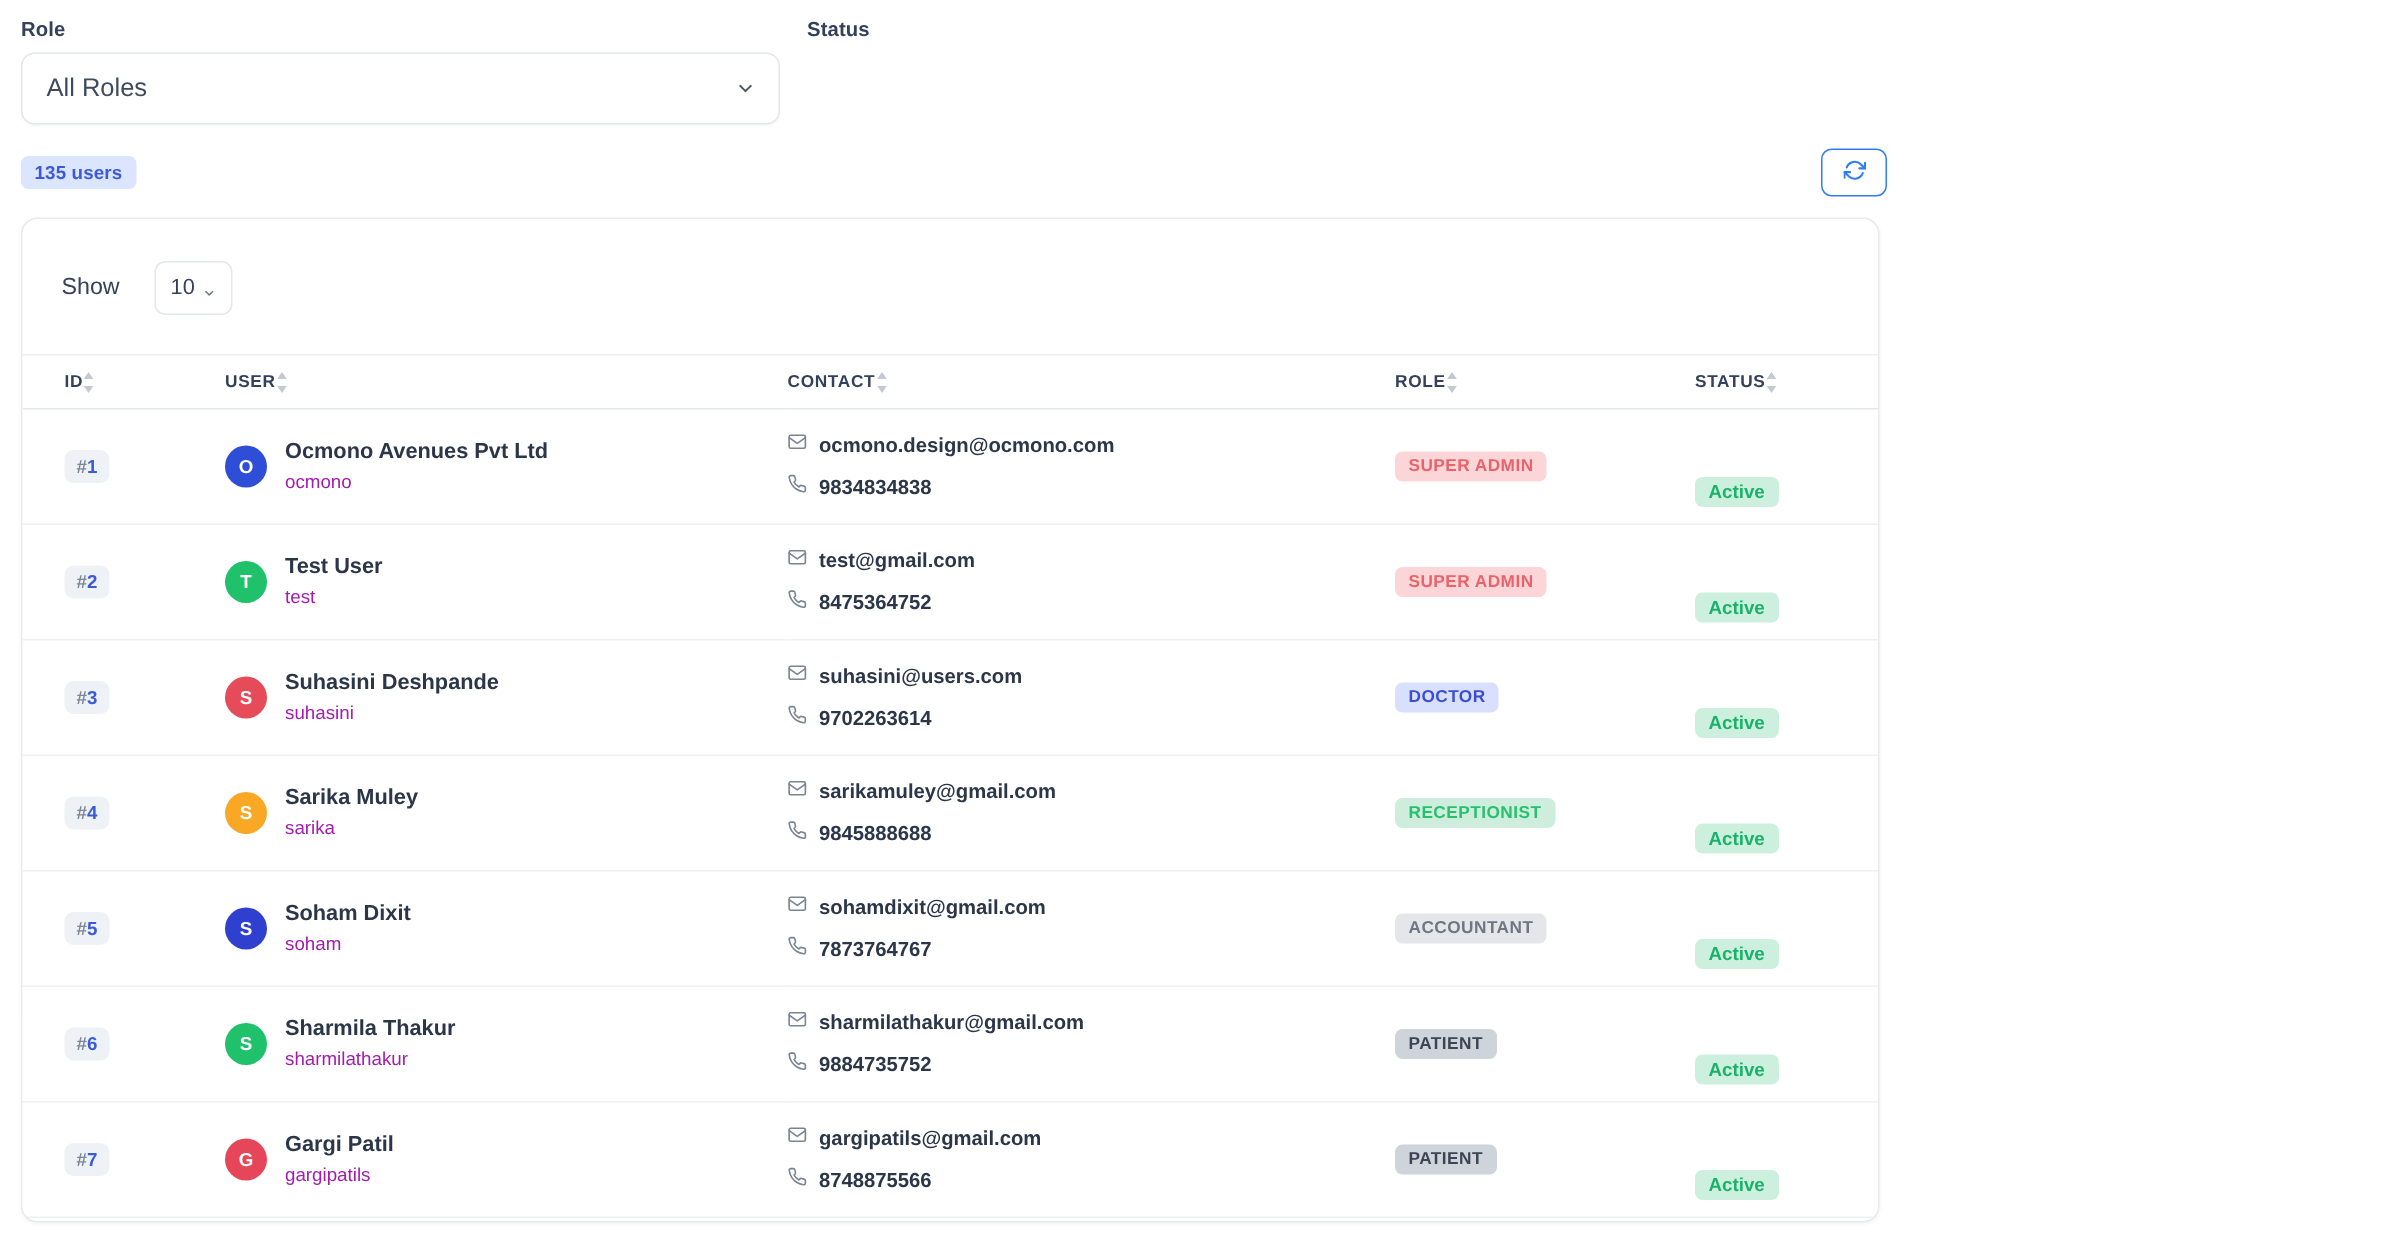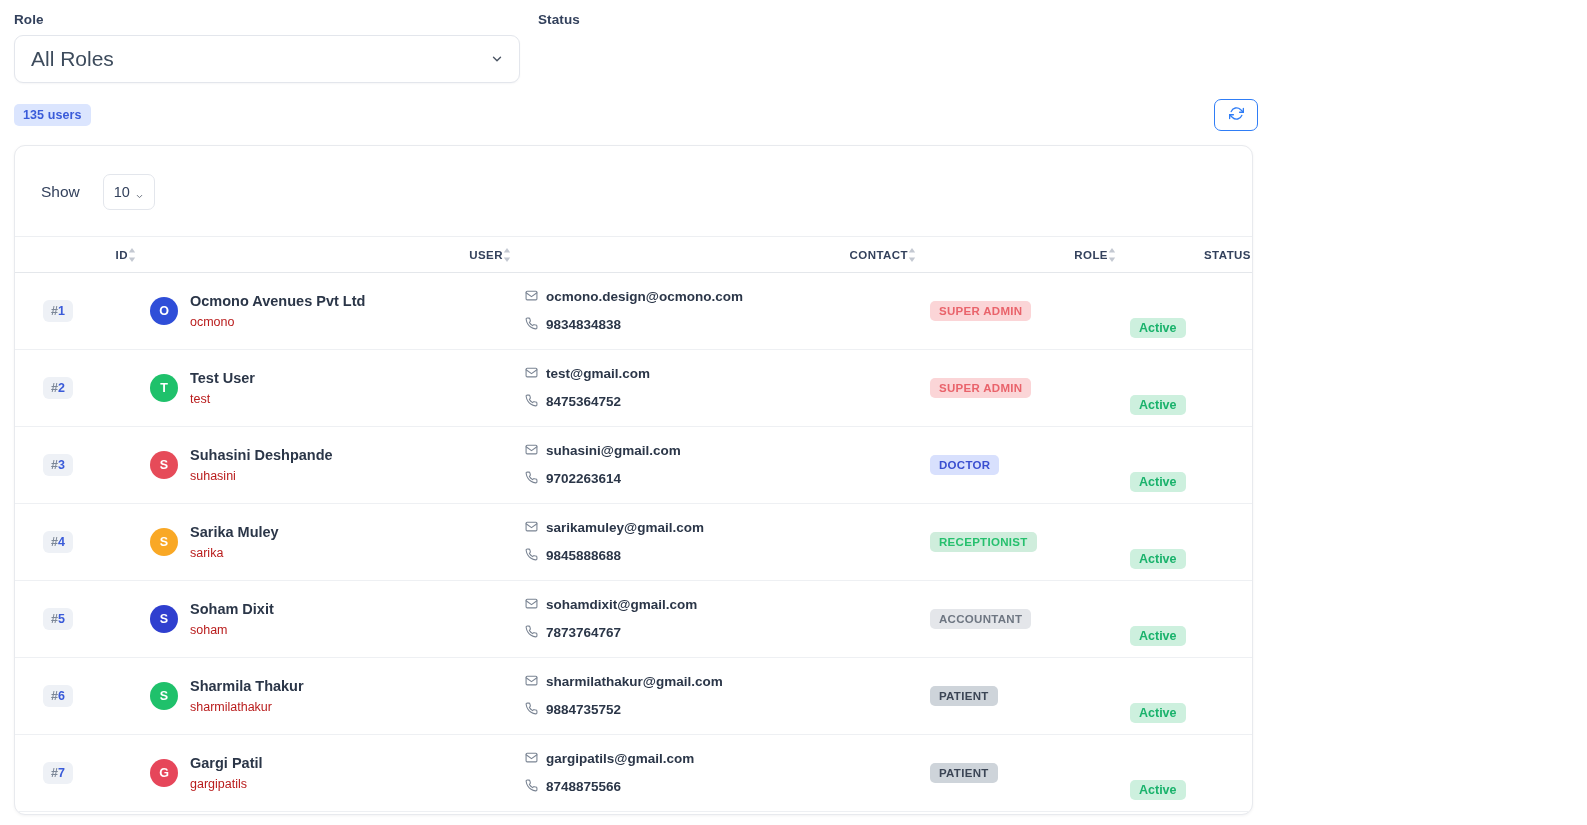--- a/index.html
+++ b/index.html
@@ -28,21 +28,21 @@
     position: relative;
     height: 48px;
     border: 1px solid #e3e6ec;
     border-radius: 9px;
     background: #fff;
     display: flex;
     align-items: center;
     padding: 0 16px;
     box-shadow: 0 1px 2px rgba(16,24,40,.04);
   }
-  .select-value { font-size: 21px; color: #3d4b5c; }
+  .select-value { font-size: 17px; color: #3d4b5c; }
   .select-chevron {
     position: absolute; right: 15px; top: 50%;
     transform: translateY(-50%);
     width: 14px; height: 14px;
     color: #4b5563;
   }
 
   
   .meta-row {
     display: flex; align-items: center; justify-content: space-between;
@@ -131,21 +131,21 @@
     text-align: left;
     font-size: 11.5px;
     font-weight: bold;
     color: #33415c;
     letter-spacing: .45px;
     padding: 11px 0 11px 0;
     position: relative;
     cursor: pointer;
     vertical-align: middle;
   }
-  .th-inner { display: flex; align-items: center; justify-content: flex-end; padding-right: 14px; }
+  .th-inner { display: flex; align-items: center; justify-content: flex-start; padding-right: 14px; }
   .sort-ico { width: 8px; height: 13px; flex: none; color: #c3c8d1; }
 
   col.c-id { width: 135px; }
   col.c-user { width: 375px; }
   col.c-contact { width: 405px; }
   col.c-role { width: 200px; }
   col.c-status { width: 143px; }
   col.c-actions { width: 290px; }
 
   th.h-id { padding-left: 28px; }
@@ -167,21 +167,21 @@
   .id-pill .hash { color: #7c8797; }
 
   .user-cell { display: flex; align-items: center; gap: 12px; }
   .avatar {
     width: 28px; height: 28px; border-radius: 50%;
     color: #fff; font-size: 12.5px; font-weight: bold;
     display: flex; align-items: center; justify-content: center;
     flex: none;
   }
   .user-name { font-size: 14.5px; font-weight: bold; color: #2b3648; line-height: 1.45; }
-  .user-handle { font-size: 12.5px; color: #b91c1c; line-height: 1.5; text-align: center; }
+  .user-handle { font-size: 12.5px; color: #a21caf; line-height: 1.5; text-align: center; }
 
   .contact-line { display: flex; align-items: center; gap: 8px; line-height: 1.75; }
   .contact-line svg { width: 13px; height: 13px; color: #7a8493; flex: none; }
   .contact-text { font-size: 13.5px; font-weight: bold; color: #2b3648; }
 
   .role-badge {
     display: inline-block;
     font-size: 11.5px; font-weight: bold;
     padding: 4px 9px;
     border-radius: 5px;
@@ -443,21 +443,21 @@
                 <span class="avatar" style="background:#e64b59">S</span>
                 <span><span class="user-name">Suhasini Deshpande</span><br><span class="user-handle">suhasini</span></span>
               </div>
             </td>
             <td>
               <div class="contact-line">
                 <span><svg viewBox="0 0 24 24" fill="none" stroke="currentColor" stroke-width="2" stroke-linecap="round" stroke-linejoin="round">
                     <rect x="2" y="4" width="20" height="16" rx="2"></rect>
                     <path d="M2 7l10 7 10-7"></path>
                   </svg></span>
-                <span class="contact-text">suhasini@gmail.com</span>
+                <span class="contact-text">suhasini@users.com</span>
               </div>
               <div class="contact-line">
                 <span><svg viewBox="0 0 24 24" fill="none" stroke="currentColor" stroke-width="2" stroke-linecap="round" stroke-linejoin="round">
                     <path d="M22 16.9v3a2 2 0 01-2.2 2 19.8 19.8 0 01-8.6-3.1 19.5 19.5 0 01-6-6A19.8 19.8 0 012.1 4.2 2 2 0 014.1 2h3a2 2 0 012 1.7c.1 1 .4 1.9.7 2.8a2 2 0 01-.5 2.1L8.1 9.9a16 16 0 006 6l1.3-1.3a2 2 0 012.1-.4c.9.3 1.8.6 2.8.7a2 2 0 011.7 2z"></path>
                   </svg></span>
                 <span class="contact-text">9702263614</span>
               </div>
             </td>
             <td><span class="role-badge" style="background:#d8e0fd;color:#3a4fd0">DOCTOR</span></td>
             <td><span class="status-badge">Active</span></td>

